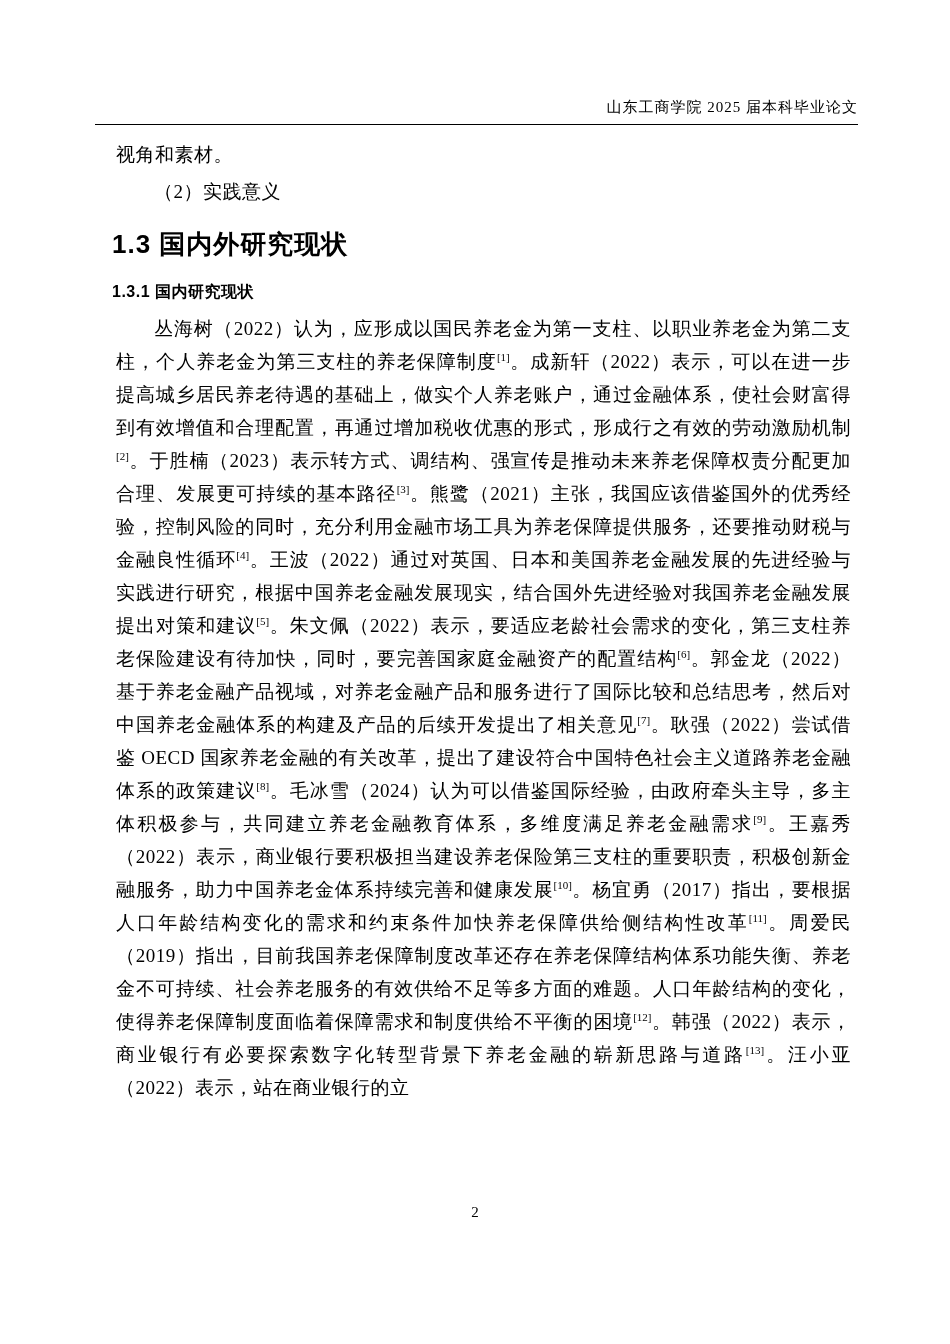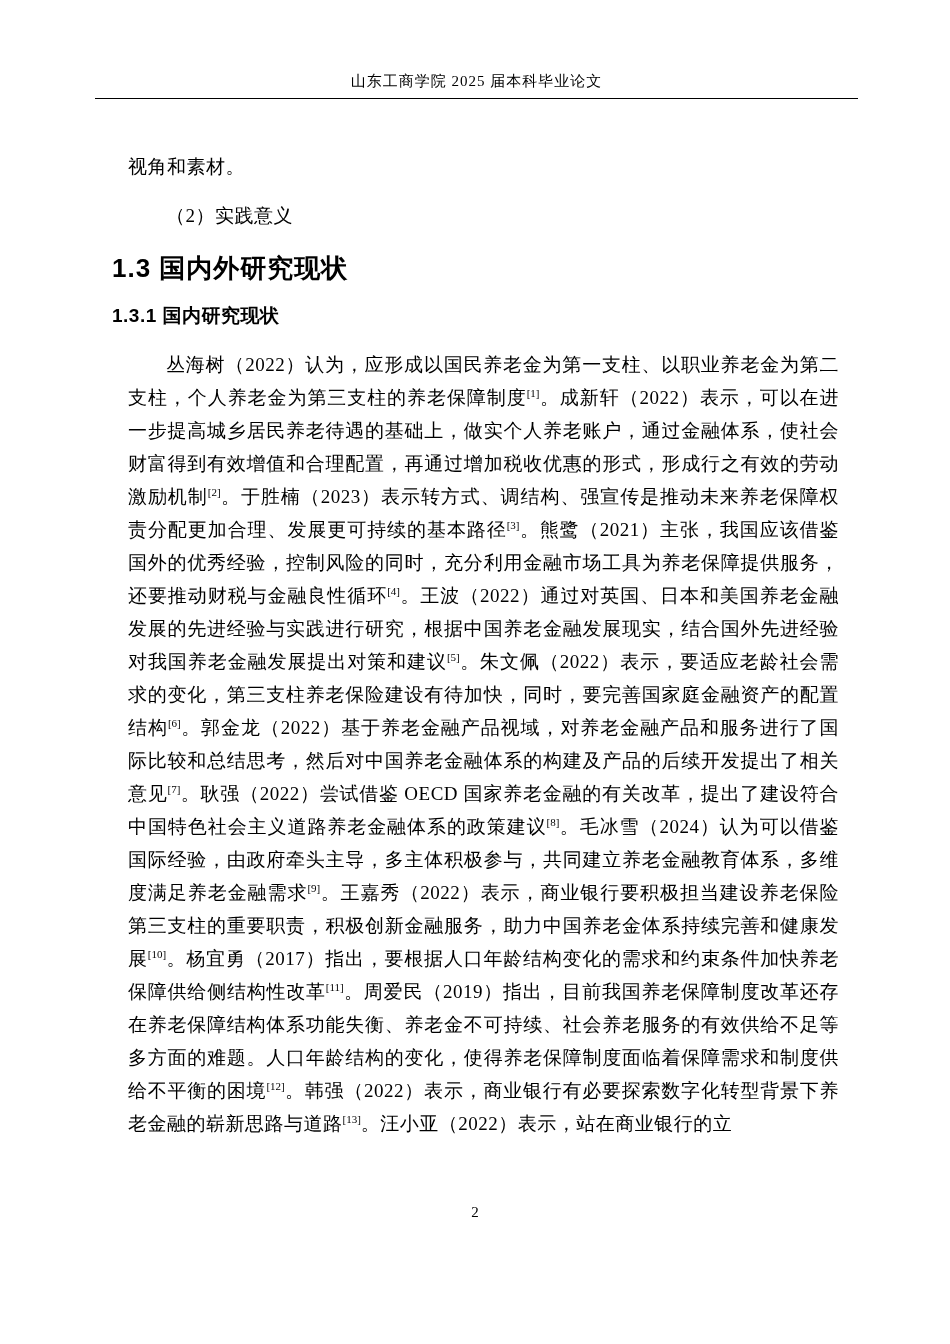--- a/index.html
+++ b/index.html
@@ -11,59 +11,59 @@
     position: relative;
     width: 950px;
     height: 1344px;
     background: #ffffff;
     color: #000000;
     font-family: "Liberation Serif", "DejaVu Serif", serif;
     overflow: hidden;
   }
   .header-wrap {
     position: absolute;
-    top: 72px;
+    top: 98px;
     left: 95px;
     width: 763px;
-    text-align: center;
+    text-align: right;
   }
   .header-title {
     font-size: 15px;
     letter-spacing: 1px;
     padding-bottom: 7px;
     border-bottom: 1px solid #000000;
   }
   .body-text {
     position: absolute;
     top: 134px;
     left: 112px;
     width: 743px;
     font-size: 19px;
     line-height: 33px;
     letter-spacing: 0.5px;
     text-align: justify;
     text-justify: inter-character;
   }
   .body-text p {
-    margin: 16px;
+    margin: 4px;
   }
   .indent {
     text-indent: 2em;
   }
   h2.section-heading {
     font-family: "Liberation Sans", "DejaVu Sans", sans-serif;
     font-size: 26px;
     font-weight: bold;
     letter-spacing: 1px;
     margin: 20px 0 14px 0;
     line-height: 33px;
   }
   h3.subsection-heading {
     font-family: "Liberation Sans", "DejaVu Sans", sans-serif;
-    font-size: 19px;
+    font-size: 16px;
     font-weight: bold;
     letter-spacing: 0.5px;
     margin: 0 0 2px 0;
     line-height: 33px;
   }
   sup.cite {
     font-size: 11px;
     line-height: 0;
     letter-spacing: 0;
   }

